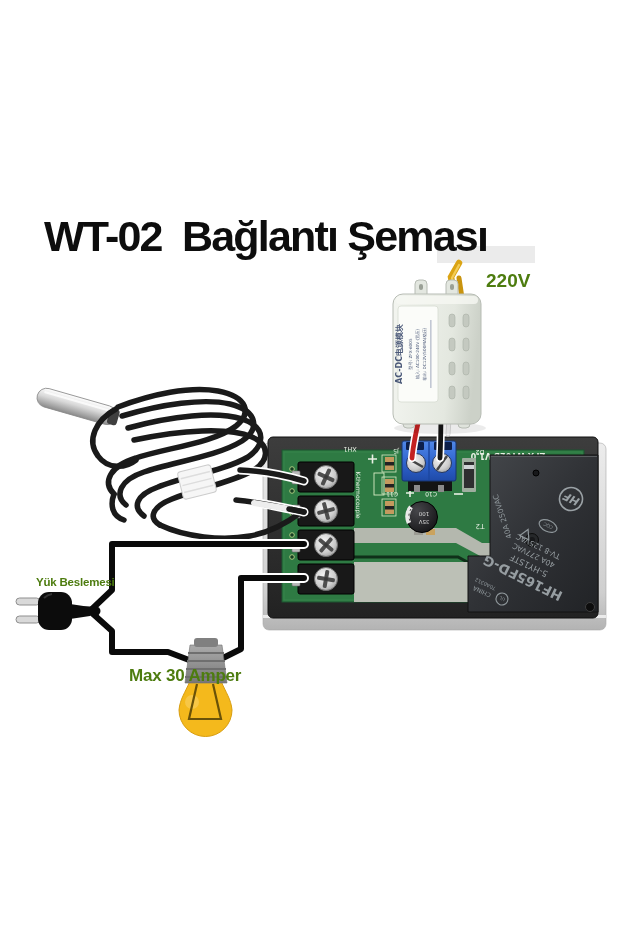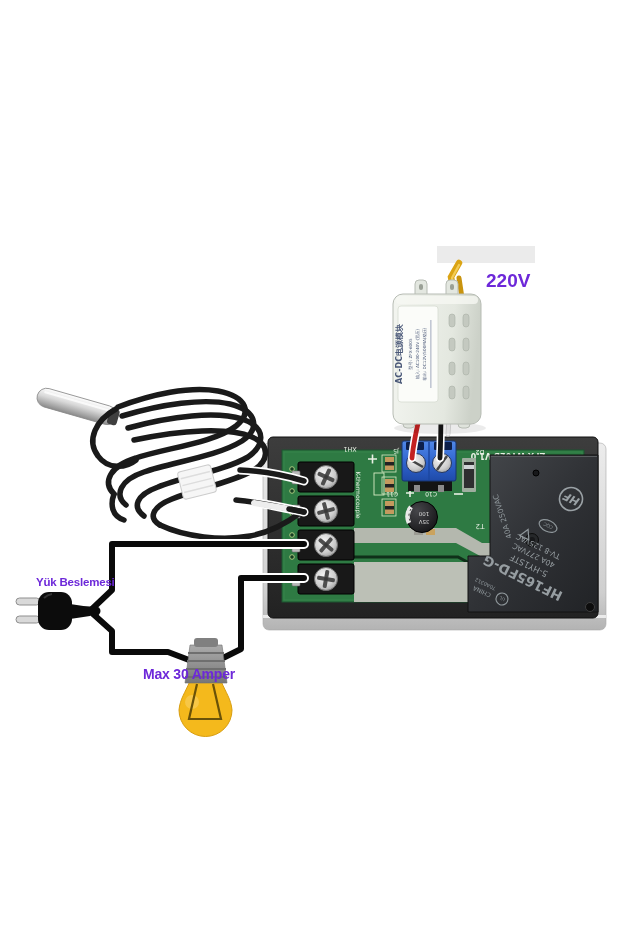--- a/index.html
+++ b/index.html
@@ -1,24 +1,24 @@
 <!DOCTYPE html>
 <html><head>
 <meta charset="utf-8">
 <style>
   html,body{margin:0;padding:0;background:#ffffff;}
   .canvas{position:relative;width:621px;height:931px;background:#fff;overflow:hidden;
           font-family:"Liberation Sans", sans-serif;}
   .scene{position:absolute;left:0;top:0;}
-  .lbl{position:absolute;font-weight:bold;color:#6d28d9;white-space:pre;}
+  .lbl{position:absolute;font-weight:bold;color:#4d7c0f;white-space:pre;}
   .title{left:44px;top:212px;font-size:43px;letter-spacing:-1.8px;color:#0d0d0d;}
   .title-shadow{position:absolute;left:437px;top:246px;width:98px;height:17px;background:#ebebeb;}
   .voltage{left:486px;top:270px;font-size:19px;}
   .load-supply{left:36px;top:576px;font-size:11.5px;letter-spacing:-0.2px;}
-  .max-current{left:143px;top:666px;font-size:14px;letter-spacing:-0.2px;}
+  .max-current{left:129px;top:666px;font-size:17px;letter-spacing:-0.2px;}
   svg text{font-family:"DejaVu Sans","Liberation Sans",sans-serif;}
 </style>
 </head>
 <body>
 
 <div class="canvas">
 
   <div class="title-shadow"></div>
 
   <svg class="scene" width="621" height="931" viewBox="0 0 621 931">
@@ -331,16 +331,17 @@
       <rect x="194" y="638" width="24" height="9" rx="3" fill="#808080"></rect>
       <g stroke="#6f6f6f" stroke-width="2">
         <line x1="188" y1="653" x2="224" y2="653"></line>
           <line x1="187" y1="661" x2="225" y2="661"></line>
         <line x1="186" y1="669" x2="226" y2="669"></line>
           <line x1="185" y1="677" x2="227" y2="677"></line>
       </g>
     </g>
   </svg>
 
+  <div class="lbl title">WT-02  Bağlantı Şeması</div>
   <div class="lbl voltage">220V</div>
   <div class="lbl load-supply">Yük Beslemesi</div>
   <div class="lbl max-current">Max 30 Amper</div>
 </div>
 
 </body></html>

